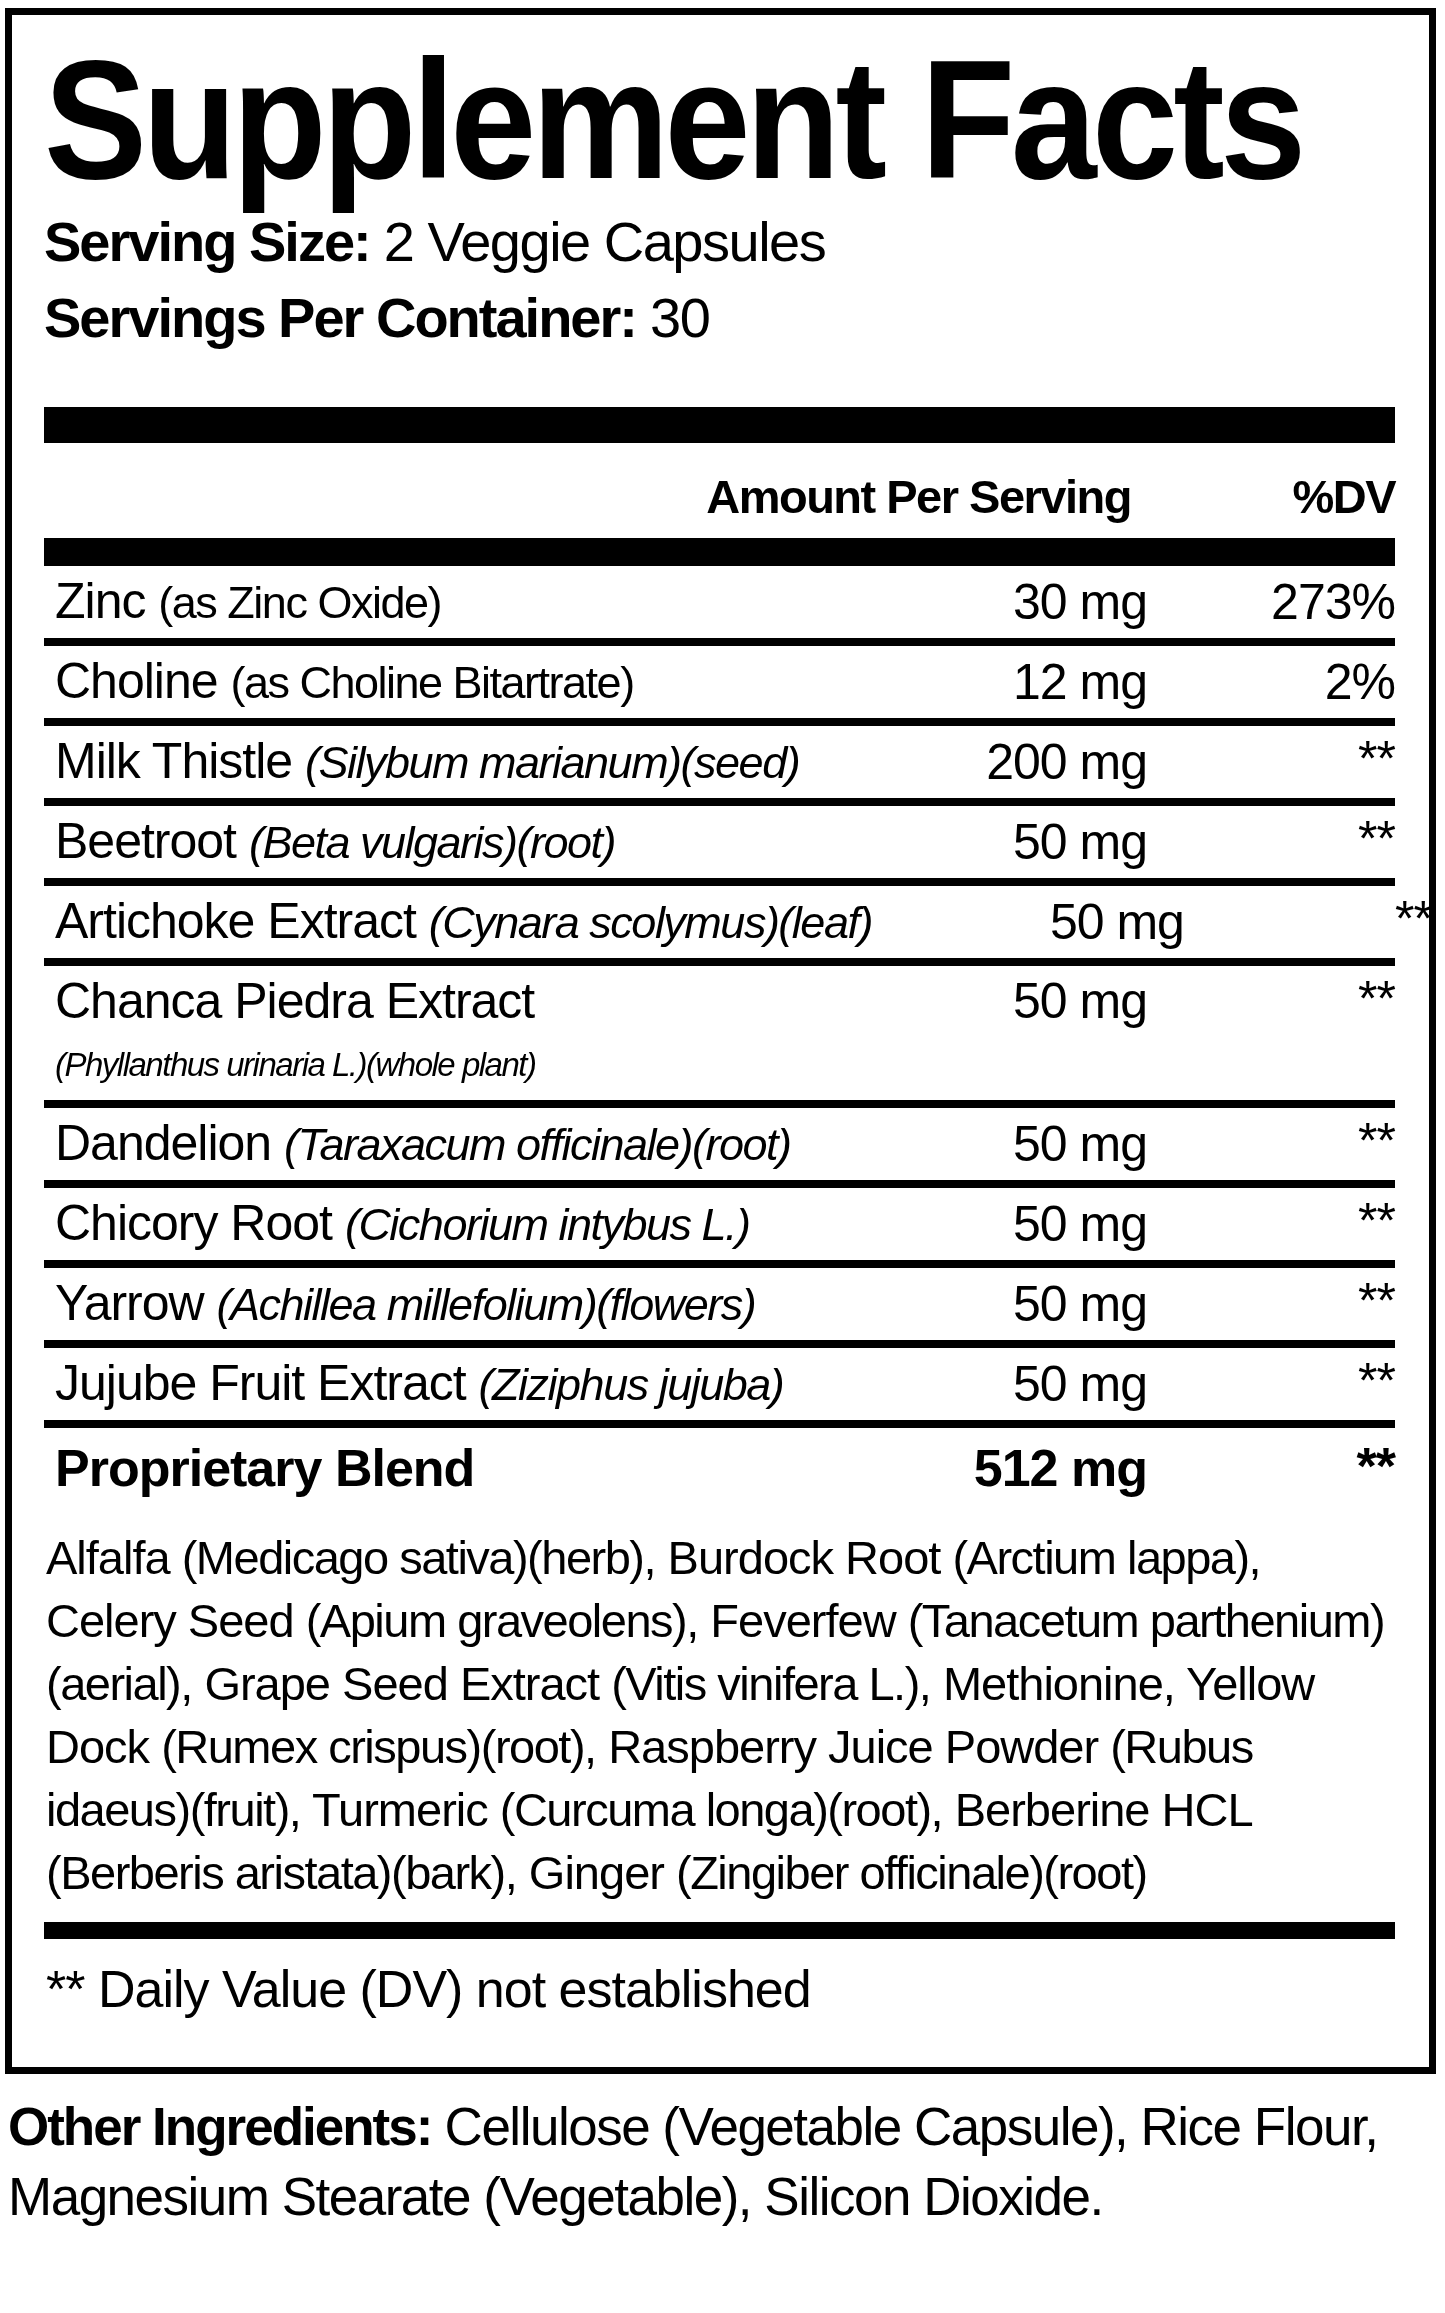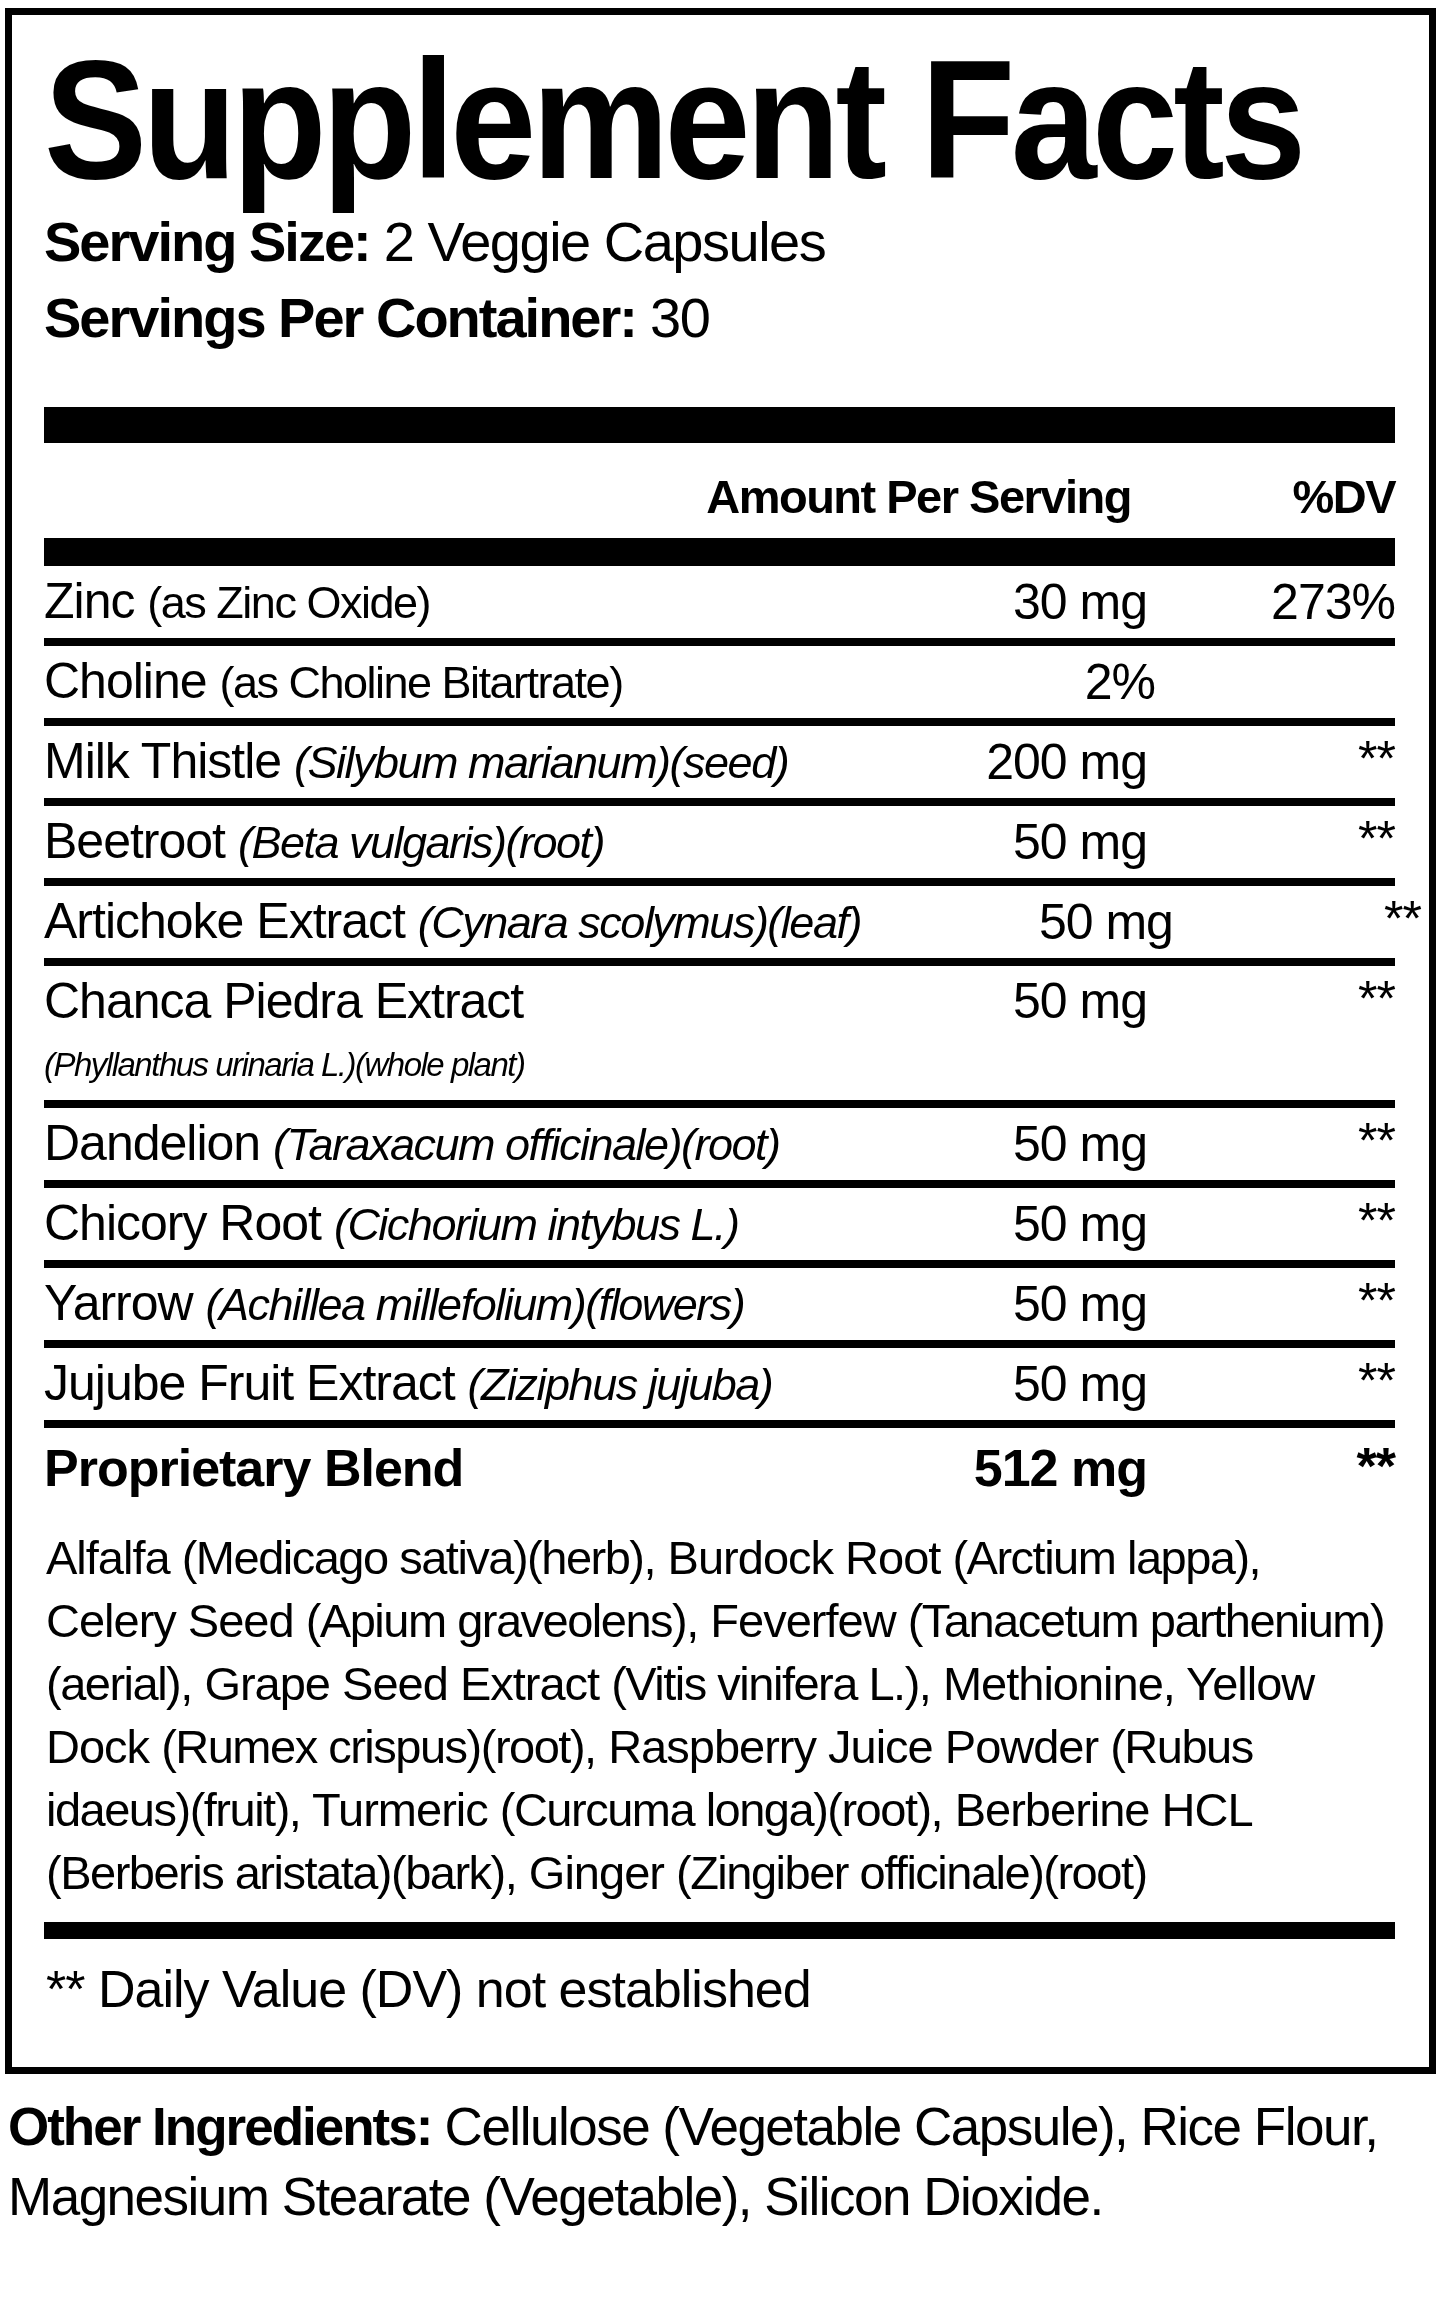--- a/index.html
+++ b/index.html
@@ -65,20 +65,21 @@
   .bar-mid { height: 17px; background: #000; }
   .rule { height: 8px; background: #000; }
   .n-row {
     display: grid;
     grid-template-columns: 1fr 320px 240px;
     align-items: center;
     padding: 9px 0;
     font-size: 50px;
     line-height: 52px;
     letter-spacing: -1px;
+    margin-left: 11px;
   }
   .n-row .name { white-space: nowrap; }
   .n-row .detail { font-size: 45px; letter-spacing: -1.5px; }
   .n-row .it { font-style: italic; }
   .n-row .name2 {
     display: block;
     font-size: 33px;
     font-style: italic;
     letter-spacing: -1.5px;
     margin-top: 12px;
@@ -135,20 +136,21 @@
 
     <div class="n-row">
       <span class="name"><span>Zinc </span><span class="detail">(as Zinc Oxide)</span></span>
       <span class="amt">30 mg</span>
       <span class="dv">273%</span>
     </div>
     <div class="rule"></div>
 
     <div class="n-row">
       <span class="name"><span>Choline </span><span class="detail">(as Choline Bitartrate)</span></span>
+      <span class="amt">12 mg</span>
       <span class="dv">2%</span>
     </div>
     <div class="rule"></div>
 
     <div class="n-row">
       <span class="name"><span>Milk Thistle </span><span class="detail it">(Silybum marianum)(seed)</span></span>
       <span class="amt">200 mg</span>
       <span class="dv star">**</span>
     </div>
     <div class="rule"></div>

